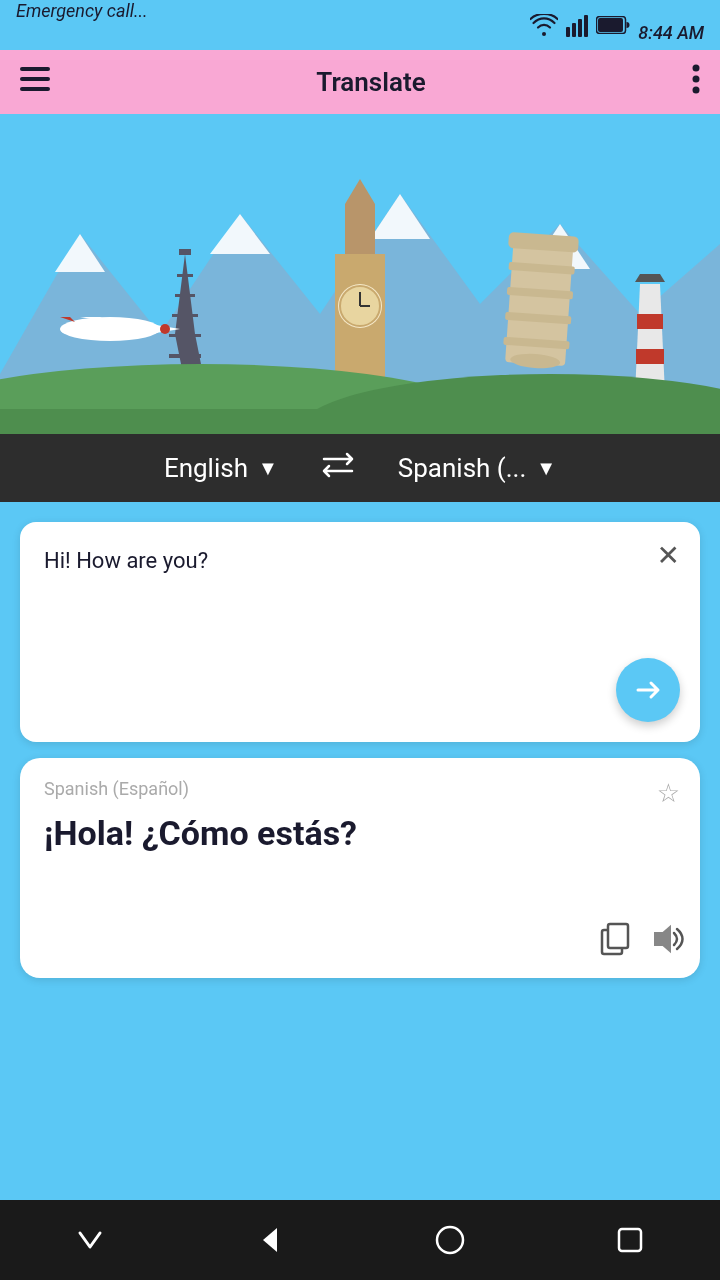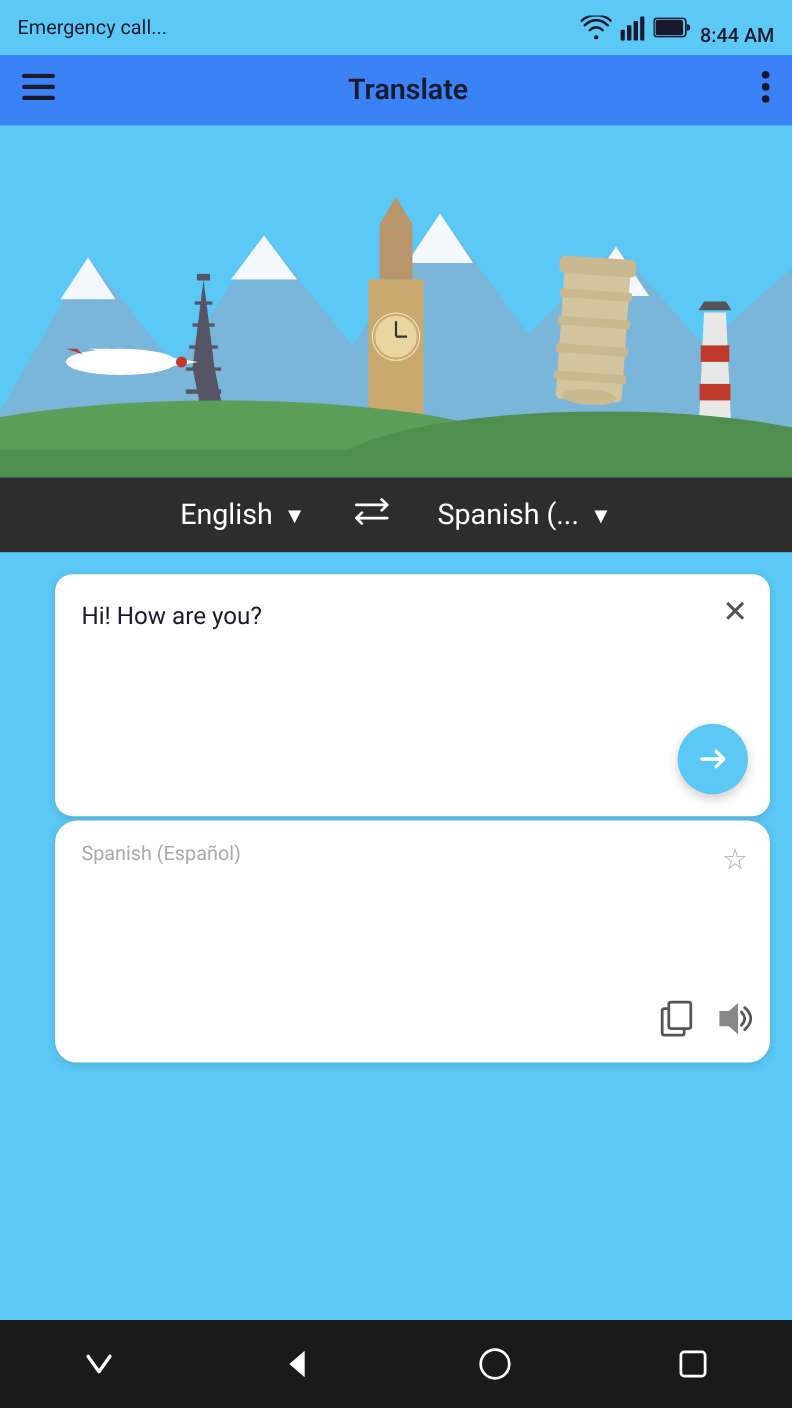--- a/index.html
+++ b/index.html
@@ -11,45 +11,45 @@
       background: #5bc8f5;
       overflow: hidden;
       position: relative;
     }
 
     
     .status-bar {
       height: 50px;
       background: #5bc8f5;
       display: flex;
-      align-items: center;
       justify-content: space-between;
       padding: 0 16px;
       position: relative;
       z-index: 10;
+      font-style: italic;
     }
     .status-bar-left {
       font-size: 18px;
       color: #1a1a2e;
       font-weight: 400;
     }
     .status-bar-right {
       display: flex;
       align-items: center;
       gap: 8px;
     }
     .status-bar-right span {
       font-size: 18px;
       color: #1a1a2e;
     }
 
     
     .app-bar {
       height: 64px;
-      background: #3b82f6;
+      background: #f9a8d4;
       display: flex;
       align-items: center;
       padding: 0 20px;
       gap: 12px;
       position: relative;
       z-index: 10;
     }
     .app-bar-title {
       font-size: 26px;
       font-weight: 600;
@@ -107,22 +107,21 @@
       cursor: pointer;
     }
 
     
     .main-content {
       background: #5bc8f5;
       flex: 1;
       padding: 20px 20px;
       display: flex;
       flex-direction: column;
-      gap: 4px;
-      margin-left: 30px;
+      gap: 16px;
     }
 
     
     .input-card {
       background: #ffffff;
       border-radius: 16px;
       padding: 24px 24px 20px 24px;
       min-height: 220px;
       position: relative;
       box-shadow: 0 2px 8px rgba(0,0,0,0.12);
@@ -377,20 +376,21 @@
     <div class="clear-btn">✕</div>
     <div class="translate-fab">
       <svg width="30" height="30" viewBox="0 0 30 30" fill="white">
         <path d="M5 15h20M18 8l7 7-7 7" stroke="white" stroke-width="3" fill="none" stroke-linecap="round" stroke-linejoin="round"></path>
       </svg>
     </div>
   </div>
 
   <div class="output-card">
     <div class="output-lang-label">Spanish (Español)</div>
+    <div class="output-text">¡Hola! ¿Cómo estás?</div>
     <div class="output-star">☆</div>
     <div class="output-actions">
       <div class="output-action-btn">
         <svg width="30" height="34" viewBox="0 0 30 34" fill="none">
           <rect x="2" y="8" width="20" height="24" rx="2" stroke="#555" stroke-width="2.5"></rect>
           <rect x="8" y="2" width="20" height="24" rx="2" stroke="#555" stroke-width="2.5" fill="white"></rect>
         </svg>
       </div>
       <div class="output-action-btn">
         <svg width="34" height="30" viewBox="0 0 34 30" fill="none">

